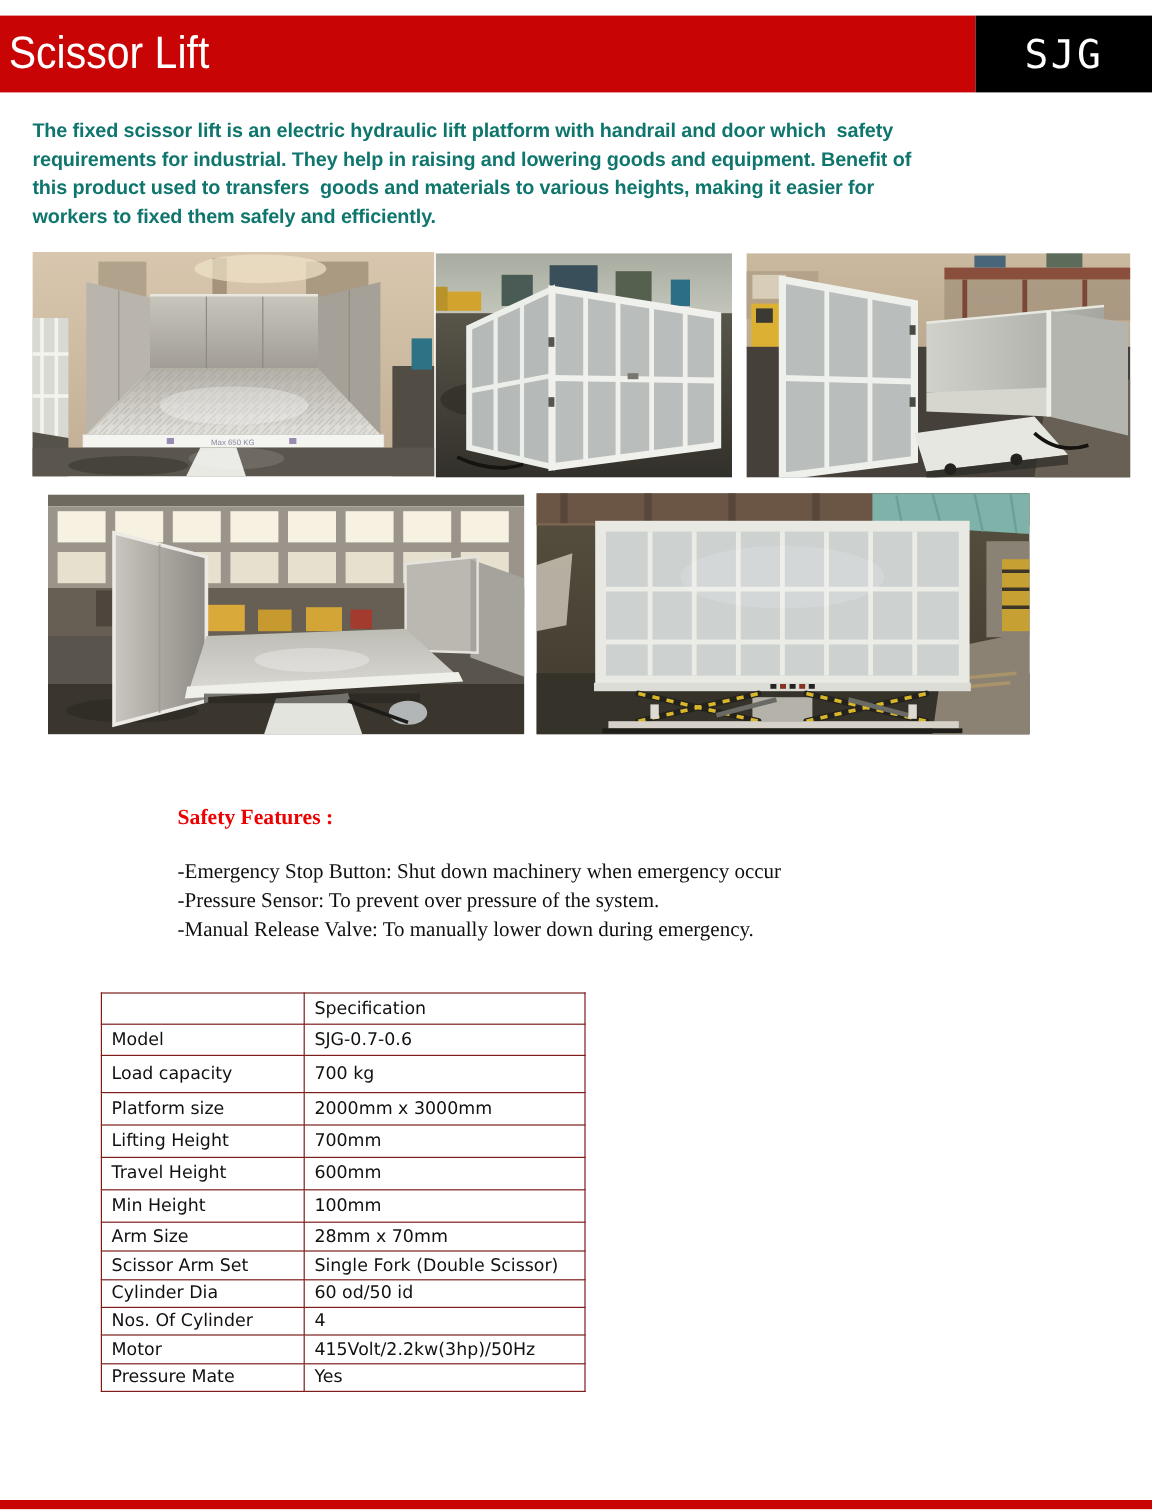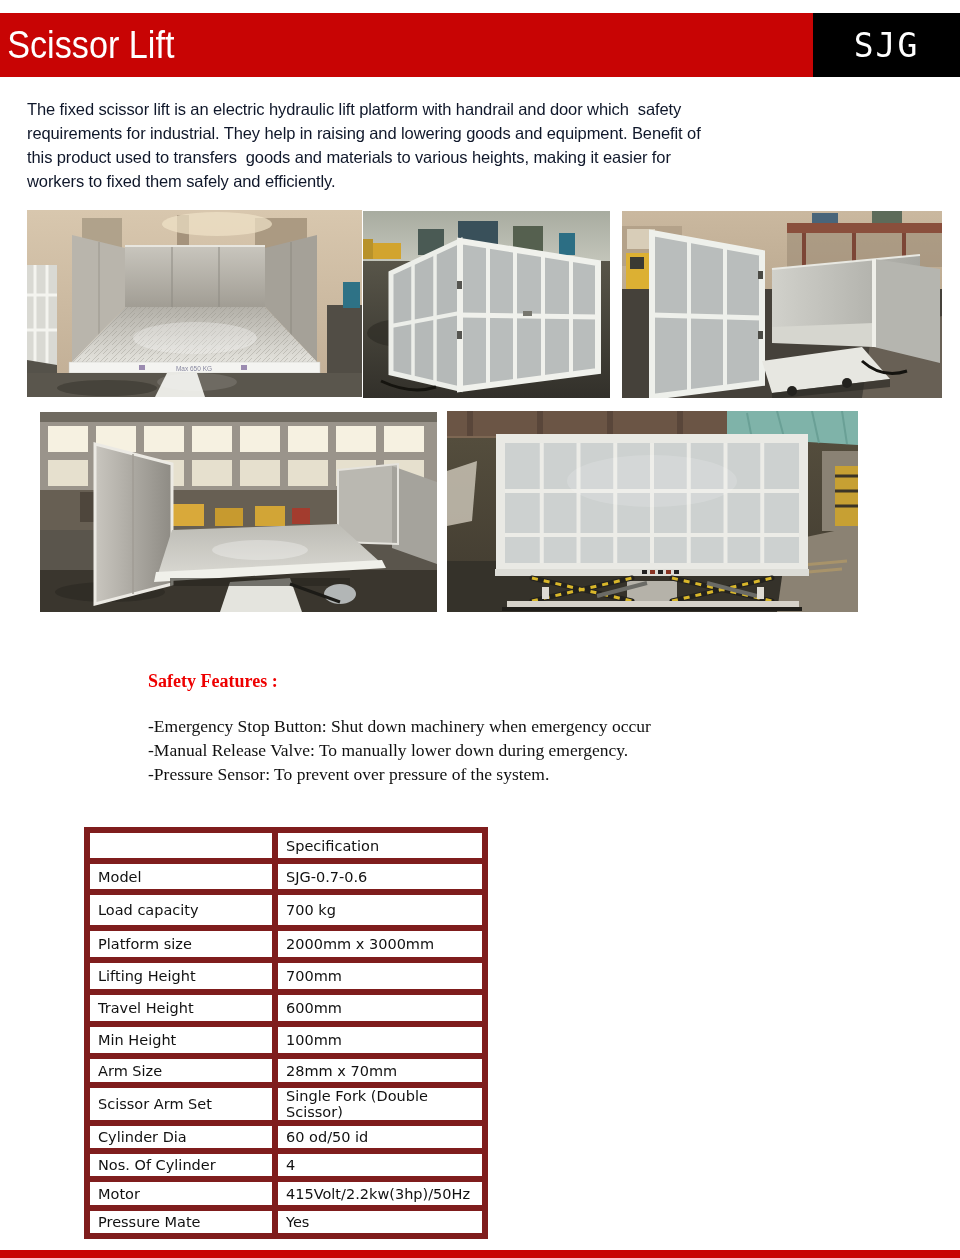--- a/index.html
+++ b/index.html
@@ -9,21 +9,21 @@
   
   .banner { position:absolute; left:0; top:13px; width:960px; height:64px; display:flex; }
   .banner-red { flex:1; background:var(--accent-red,#c80404); display:flex; align-items:center; }
   .banner-title { color:#fff; font-size:38px; font-weight:400; padding-left:8px;
                   transform:scaleX(.9); transform-origin:left center; white-space:nowrap; }
   .logo-box { width:147px; background:var(--logo-bg,#000); color:#fff; display:flex;
               align-items:center; justify-content:center;
               font-family:"DejaVu Sans Mono",monospace; font-size:33px; letter-spacing:2px;text-align:right; }
 
   
-  .desc { position:absolute; left:27px; top:97px; color:#0f172a; font-weight:normal;
+  .desc { position:absolute; left:27px; top:97px; color:#0f766e; font-weight:bold;
           font-size:16.5px; line-height:24px; letter-spacing:-.1px; }
   .desc .line { white-space:pre; }
 
   
   .photo { position:absolute; }
   .photo svg { display:block; }
   .p1 { left:27px;  top:210px; }
   .p2 { left:363px; top:211px; }
   .p3 { left:622px; top:211px; }
   .p4 { left:40px;  top:412px; }
@@ -31,21 +31,21 @@
 
   
   .safety { position:absolute; left:148px; top:669px; font-family:"Liberation Serif",serif;
             font-size:17.5px; line-height:24px; color:#101010; }
   .safety-heading { color:var(--safety-red,#ee0000); font-weight:bold; font-size:18px; margin-bottom:21px; }
 
   
   table.spec { position:absolute; left:84px; top:827px; width:404px; border-collapse:collapse;
                table-layout:fixed; font-family:"DejaVu Sans","Liberation Sans",sans-serif;
                font-size:14.5px; color:#111; }
-  table.spec td { border:6px solid #7f1d1d; padding:0 16px 0 8px; vertical-align:middle; overflow:hidden; }
+  table.spec td { border:1px solid #7f1d1d; padding:0 2px 0 8px; vertical-align:middle; overflow:hidden; }
   table.spec td.c1 { width:158px; }
   tr.h26 td{height:25px} tr.h31 td{height:30px} tr.h27 td{height:26px}
   tr.h24 td{height:23px} tr.h23 td{height:22px}
   td.vlow { vertical-align:bottom; padding-bottom:3px; }
 
   
   .footer-bar { position:absolute; left:0; bottom:0; width:960px; height:8px;
                 background:var(--accent-red,#c80404); }
 </style>
 </head>
@@ -314,22 +314,22 @@
       <rect x="95" y="176" width="7" height="12" fill="#dddad2"></rect>
       <rect x="310" y="176" width="7" height="12" fill="#dddad2"></rect>
       <rect x="60" y="190" width="292" height="6" fill="#d6d2c9"></rect>
       <rect x="55" y="196" width="300" height="4" fill="#201e19"></rect>
     </svg>
   </div>
 
   <div class="safety">
     <div class="safety-heading">Safety Features :</div>
     <div>-Emergency Stop Button: Shut down machinery when emergency occur</div>
+    <div>-Pressure Sensor: To prevent over pressure of the system.</div>
     <div>-Manual Release Valve: To manually lower down during emergency.</div>
-    <div>-Pressure Sensor: To prevent over pressure of the system.</div>
   </div>
 
   <table class="spec">
     <tbody>
         <tr class="h26">
       <td class="c1"></td>
       <td>Specification</td>
     </tr>
     <tr class="h26">
       <td class="c1">Model</td>

